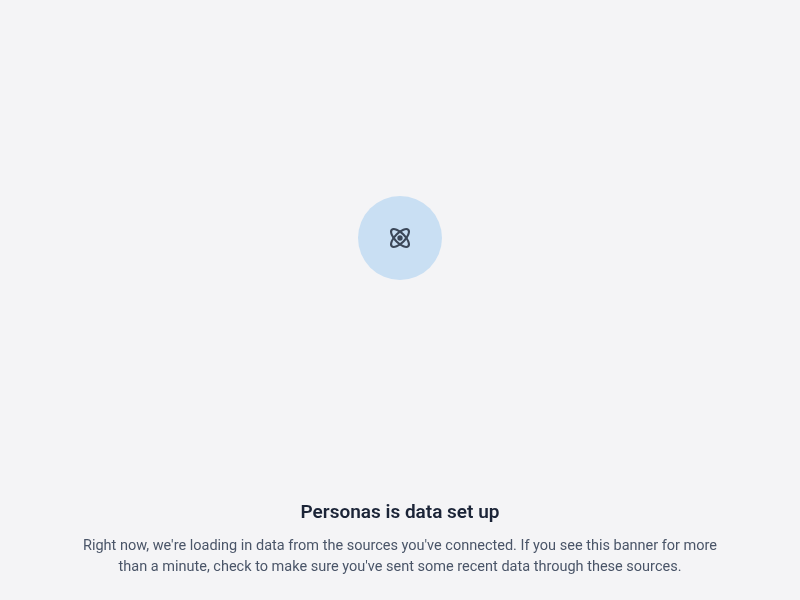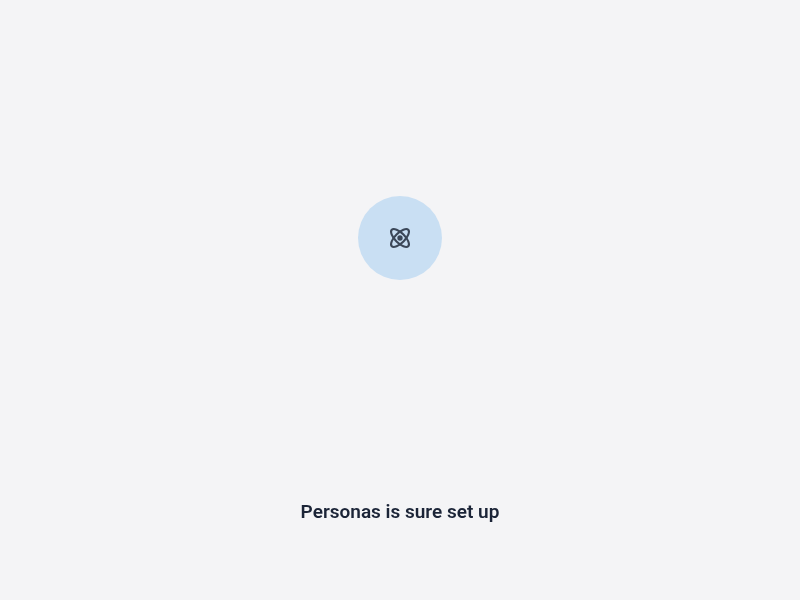--- a/index.html
+++ b/index.html
@@ -58,14 +58,15 @@
 
 <div class="icon-container">
   <svg class="atom-icon" viewBox="0 0 24 24" fill="none" stroke="#3b4758" stroke-width="1.8">
     <ellipse cx="12" cy="12" rx="10" ry="4.2" transform="rotate(45 12 12)"></ellipse>
     <ellipse cx="12" cy="12" rx="10" ry="4.2" transform="rotate(-45 12 12)"></ellipse>
     <circle cx="12" cy="12" r="1.4" fill="#3b4758"></circle>
   </svg>
 </div>
 
 <div class="text-block">
-  <h2 class="heading">Personas is sure set up</h2>
+  <h2 class="heading">Personas is data set up</h2>
+  <p class="body-text">Right now, we're loading in data from the sources you've connected. If you see this banner for more than a minute, check to make sure you've sent some recent data through these sources.</p>
 </div>
 
 </body></html>

